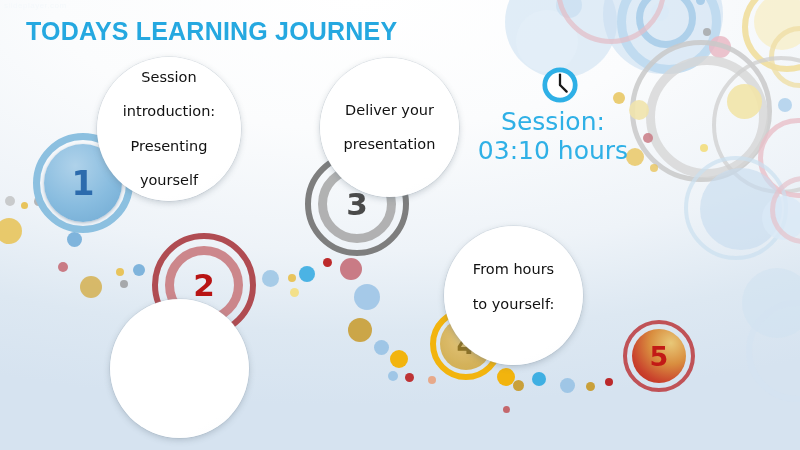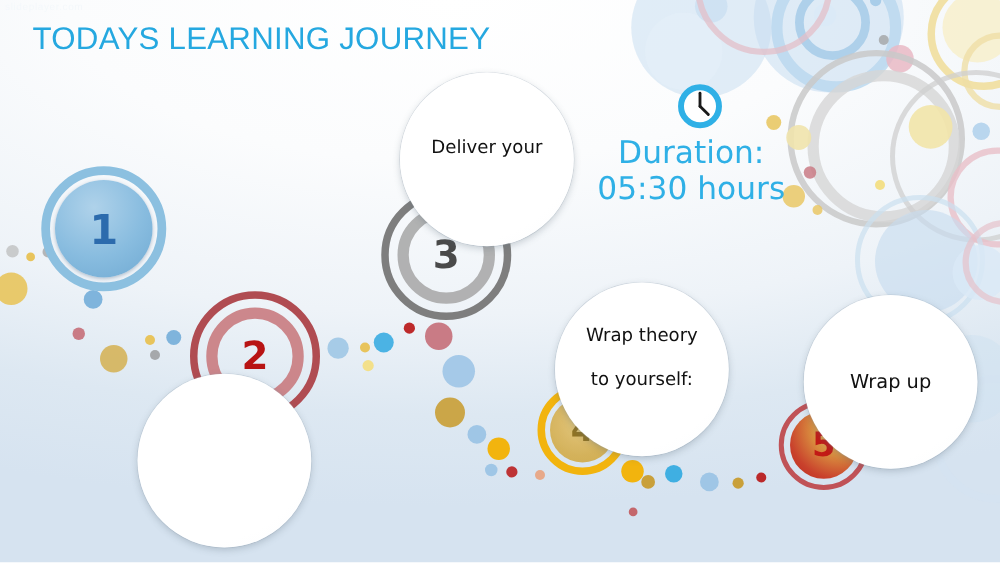--- a/index.html
+++ b/index.html
@@ -16,21 +16,21 @@
   }
   
   .bg{position:absolute;inset:0;overflow:hidden;}
   .bub{position:absolute;border-radius:50%;}
   .ring{position:absolute;border-radius:50%;background:transparent;}
 
   
   #title{
     position:absolute;left:26px;top:17px;
     font-family:"Liberation Sans", sans-serif;
-    font-weight:normal;font-size:25px;letter-spacing:.2px;
+    font-weight:bold;font-size:25px;letter-spacing:.2px;
     color:#25A8E0;white-space:nowrap;
     -webkit-font-smoothing:antialiased;
   }
   .watermark{
     position:absolute;left:4px;top:1px;font-size:8px;color:#f4f8fb;
     letter-spacing:.5px;user-select:none;
   }
 
   
   .tbubble{
@@ -153,20 +153,28 @@
     <div class="bub" style="left:560px;top:378px;width:15px;height:15px;background:#9FC6E6;"></div>
     <div class="bub" style="left:586px;top:382px;width:9px;height:9px;background:#C9A03A;"></div>
     <div class="bub" style="left:605px;top:378px;width:8px;height:8px;background:#B81414;opacity:.9;"></div>
     <div class="bub" style="left:503px;top:406px;width:7px;height:7px;background:#B81414;opacity:.6;"></div>
   </div>
 
   <div class="watermark">slideplayer.com</div>
 
   <div id="title">TODAYS LEARNING JOURNEY</div>
 
+  <div class="tbubble" style="left:97px;top:57px;width:144px;height:144px;font-size:14.5px;">
+    <span>
+      <span>Session</span><br>
+      <span>introduction:</span><br>
+      <span>Presenting</span><br>
+      <span>yourself</span>
+    </span>
+  </div>
   <div class="marker" style="left:33px;top:133px;width:100px;height:100px;">
     <div class="outer" style="border:7px solid #8CC0E0;box-sizing:border-box;"></div>
     <div class="core" style="left:11px;top:11px;right:11px;bottom:11px;
                 background:radial-gradient(circle at 40% 28%, #AFD2EA 0%, #88BCDF 55%, #6FA9D2 100%);
                 box-shadow:0 1px 3px rgba(60,90,120,.35);">
       <span class="num" style="color:#2C6BAD;font-size:33px;">1</span>
     </div>
   </div>
 
   <div class="tbubble" style="left:110px;top:299px;width:139px;height:139px;font-size:14.5px;">
@@ -178,61 +186,57 @@
     <div class="outer" style="border:6px solid #B04C52;box-sizing:border-box;"></div>
     <div class="ring" style="left:13px;top:13px;width:78px;height:78px;border:9px solid #C97B80;box-sizing:border-box;opacity:.9;"></div>
     <div class="core" style="left:28px;top:28px;right:28px;bottom:28px;background:transparent;">
       <span class="num" style="color:#B81414;font-size:31px;">2</span>
     </div>
   </div>
 
   <div class="tbubble" style="left:320px;top:58px;width:139px;height:139px;font-size:14.5px;">
     <span>
       <span>Deliver your</span><br>
+      <span>presentation</span>
     </span>
   </div>
   <div class="marker" style="left:305px;top:152px;width:104px;height:104px;">
     <div class="outer" style="border:6px solid #7E7E7E;box-sizing:border-box;"></div>
     <div class="ring" style="left:13px;top:13px;width:78px;height:78px;border:9px solid #AAAAAA;box-sizing:border-box;opacity:.9;"></div>
     <div class="core" style="left:28px;top:28px;right:28px;bottom:28px;background:transparent;">
       <span class="num" style="color:#4A4A4A;font-size:31px;">3</span>
     </div>
   </div>
 
   <div class="tbubble" style="left:444px;top:226px;width:139px;height:139px;font-size:14.5px;">
     <span>
-      <span>Wrap theory</span><br>
+      <span>From hours</span><br>
       <span>to yourself:</span><br>
     </span>
   </div>
   <div class="marker" style="left:430px;top:308px;width:72px;height:72px;">
     <div class="outer" style="border:6px solid #F2B40E;box-sizing:border-box;"></div>
     <div class="core" style="left:10px;top:10px;right:10px;bottom:10px;
                 background:radial-gradient(circle at 45% 40%, #E3C473 0%, #D4AE4F 60%, #CFA843 100%);
                 opacity:.92;">
       <span class="num" style="color:#8A6A12;font-size:27px;">4</span>
     </div>
   </div>
 
-  <div class="tbubble" style="left:643px;top:236px;width:139px;height:139px;font-size:15.5px;">
-    <span>
-      <span>Wrap up</span>
-    </span>
-  </div>
   <div class="marker" style="left:623px;top:320px;width:72px;height:72px;">
     <div class="outer" style="border:4px solid #C05257;box-sizing:border-box;"></div>
     <div class="core" style="left:9px;top:9px;right:9px;bottom:9px;
                 background:radial-gradient(circle at 72% 26%, #E8C878 0%, #D98E3F 38%, #C9412C 72%, #B8261C 100%);">
       <span class="num" style="color:#C21A16;font-size:27px;">5</span>
     </div>
   </div>
 
   <div id="duration-block">
     <svg id="clock-icon" viewBox="0 0 40 40">
       <circle cx="20" cy="20" r="16" fill="#ffffff" stroke="#2FB0E6" stroke-width="5"></circle>
       <line x1="20" y1="20" x2="20" y2="9" stroke="#1A1A1A" stroke-width="2.4" stroke-linecap="round"></line>
       <line x1="20" y1="20" x2="27" y2="27" stroke="#1A1A1A" stroke-width="2.4" stroke-linecap="round"></line>
     </svg>
-    <div class="dur-line" id="dur-label">Duration:</div>
-    <div class="dur-line" id="dur-value">05:30 hours</div>
+    <div class="dur-line" id="dur-label">Session:</div>
+    <div class="dur-line" id="dur-value">03:10 hours</div>
   </div>
 
 </div>
 
 </body></html>

